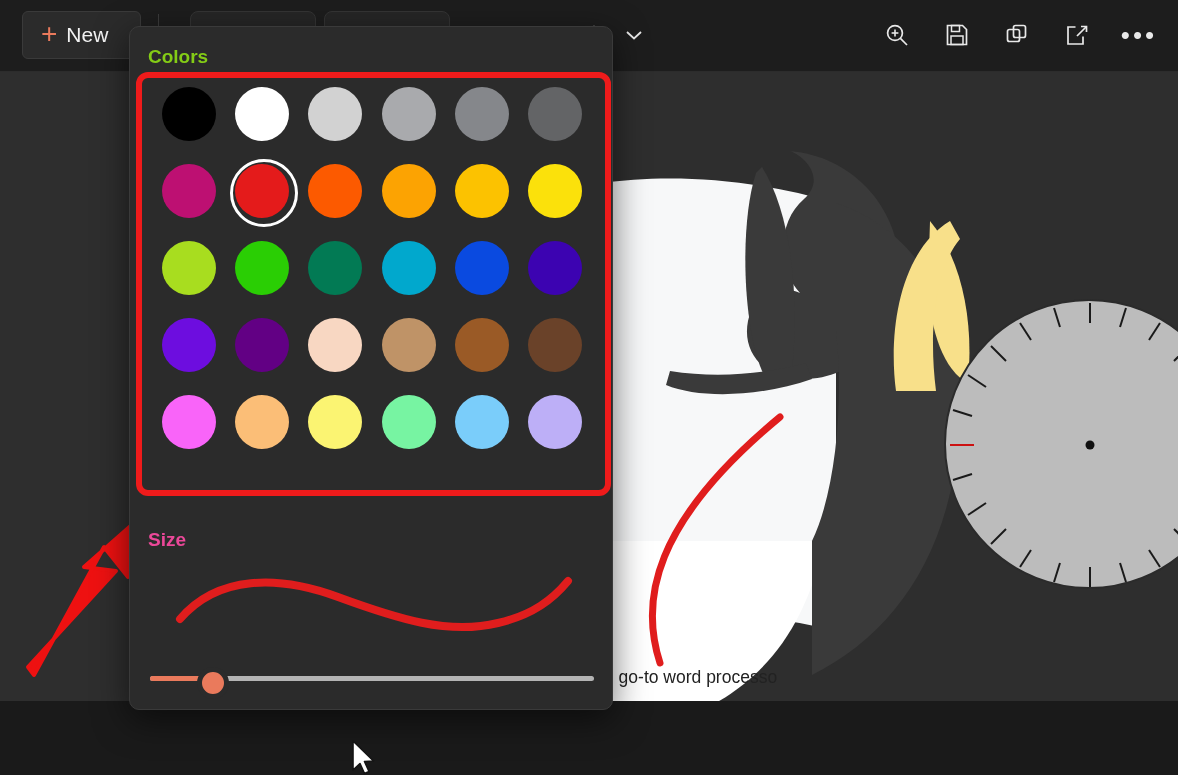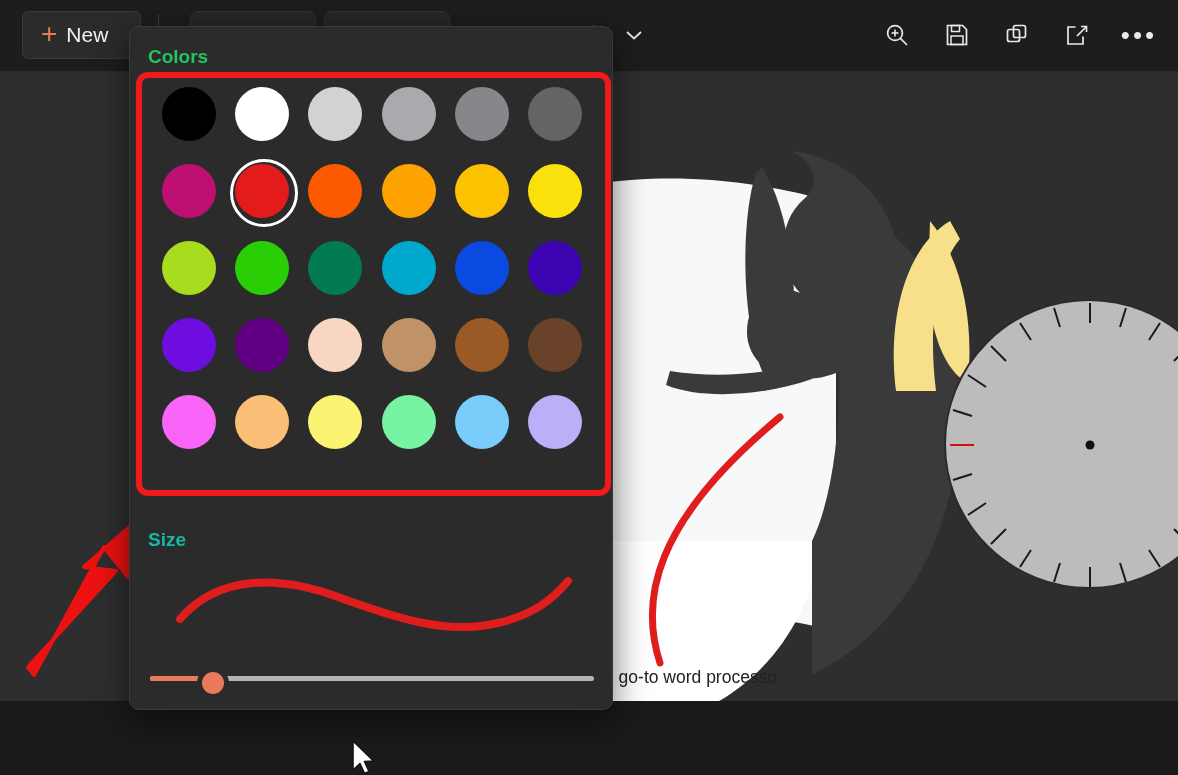--- a/index.html
+++ b/index.html
@@ -78,41 +78,41 @@
     background:#1a1a1a;
   }
 
   
   .panel{
     position:absolute;left:129px;top:26px;width:484px;height:684px;
     background:#2b2b2b;border:1px solid #3a3a3a;border-radius:10px;
     box-shadow:0 10px 34px rgba(0,0,0,.55);box-sizing:border-box;
   }
   .panel-h{
-    color:#22c55e;font-size:19px;font-weight:600;
+    color:#84cc16;font-size:19px;font-weight:600;
     margin:19px 0 0 18px;
   }
   .swatch-area{
     position:absolute;left:10px;top:48px;width:464px;height:436px;
   }
   .swatch-grid{
     position:absolute;left:12px;top:12px;width:440px;
     display:grid;grid-template-columns:repeat(6,1fr);
     row-gap:23px;justify-items:center;align-items:center;
   }
   .swatch{
     width:54px;height:54px;border-radius:50%;cursor:pointer;position:relative;
   }
   .swatch.sel::after{
     content:"";position:absolute;left:-5px;top:-5px;width:62px;height:62px;
     border-radius:50%;border:3px solid #fff;
   }
   .size-h{
     position:absolute;left:18px;top:502px;
-    color:#14b8a6;font-size:19px;font-weight:600;
+    color:#ec4899;font-size:19px;font-weight:600;
   }
   .preview{position:absolute;left:18px;top:530px;width:448px;height:90px;}
   .slider{position:absolute;left:20px;top:641px;width:444px;height:20px;cursor:pointer;}
   .track-full{
     position:absolute;left:0;top:8px;width:444px;height:5px;
     border-radius:3px;background:#b4b4b4;
   }
   .track-fill{
     position:absolute;left:0;top:8px;width:68px;height:5px;
     border-radius:3px;background:#ea7a5c;

